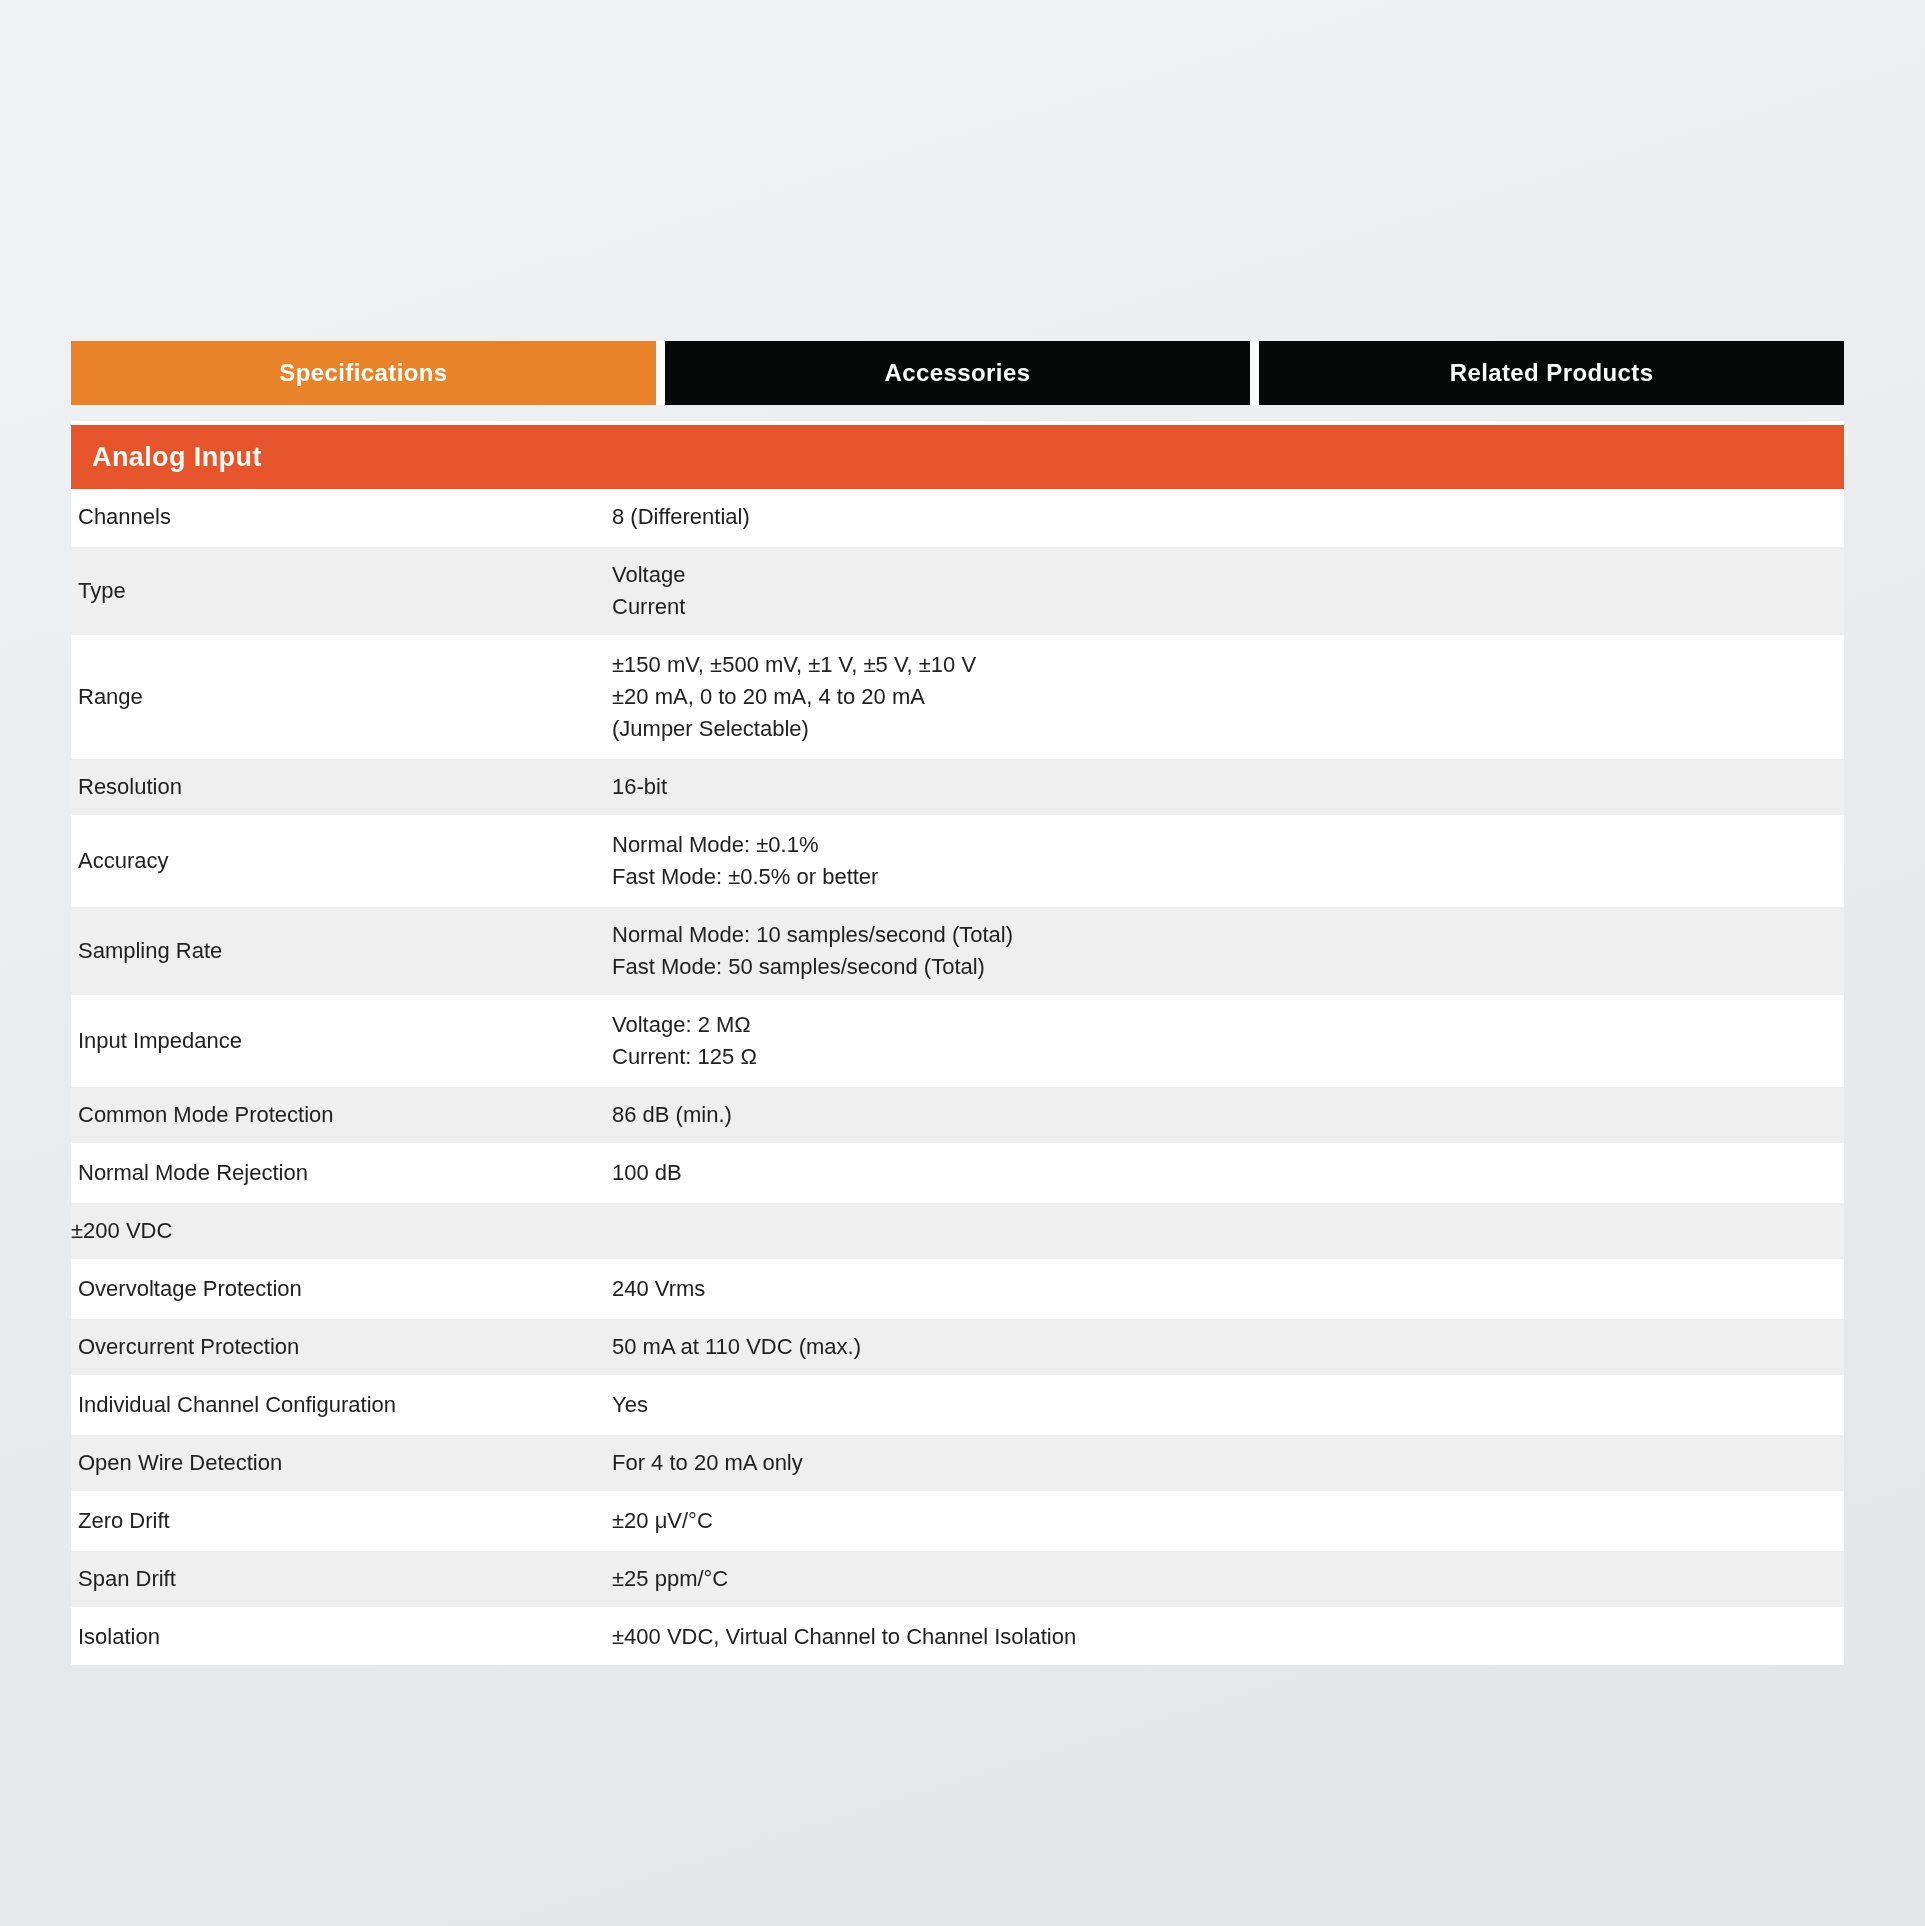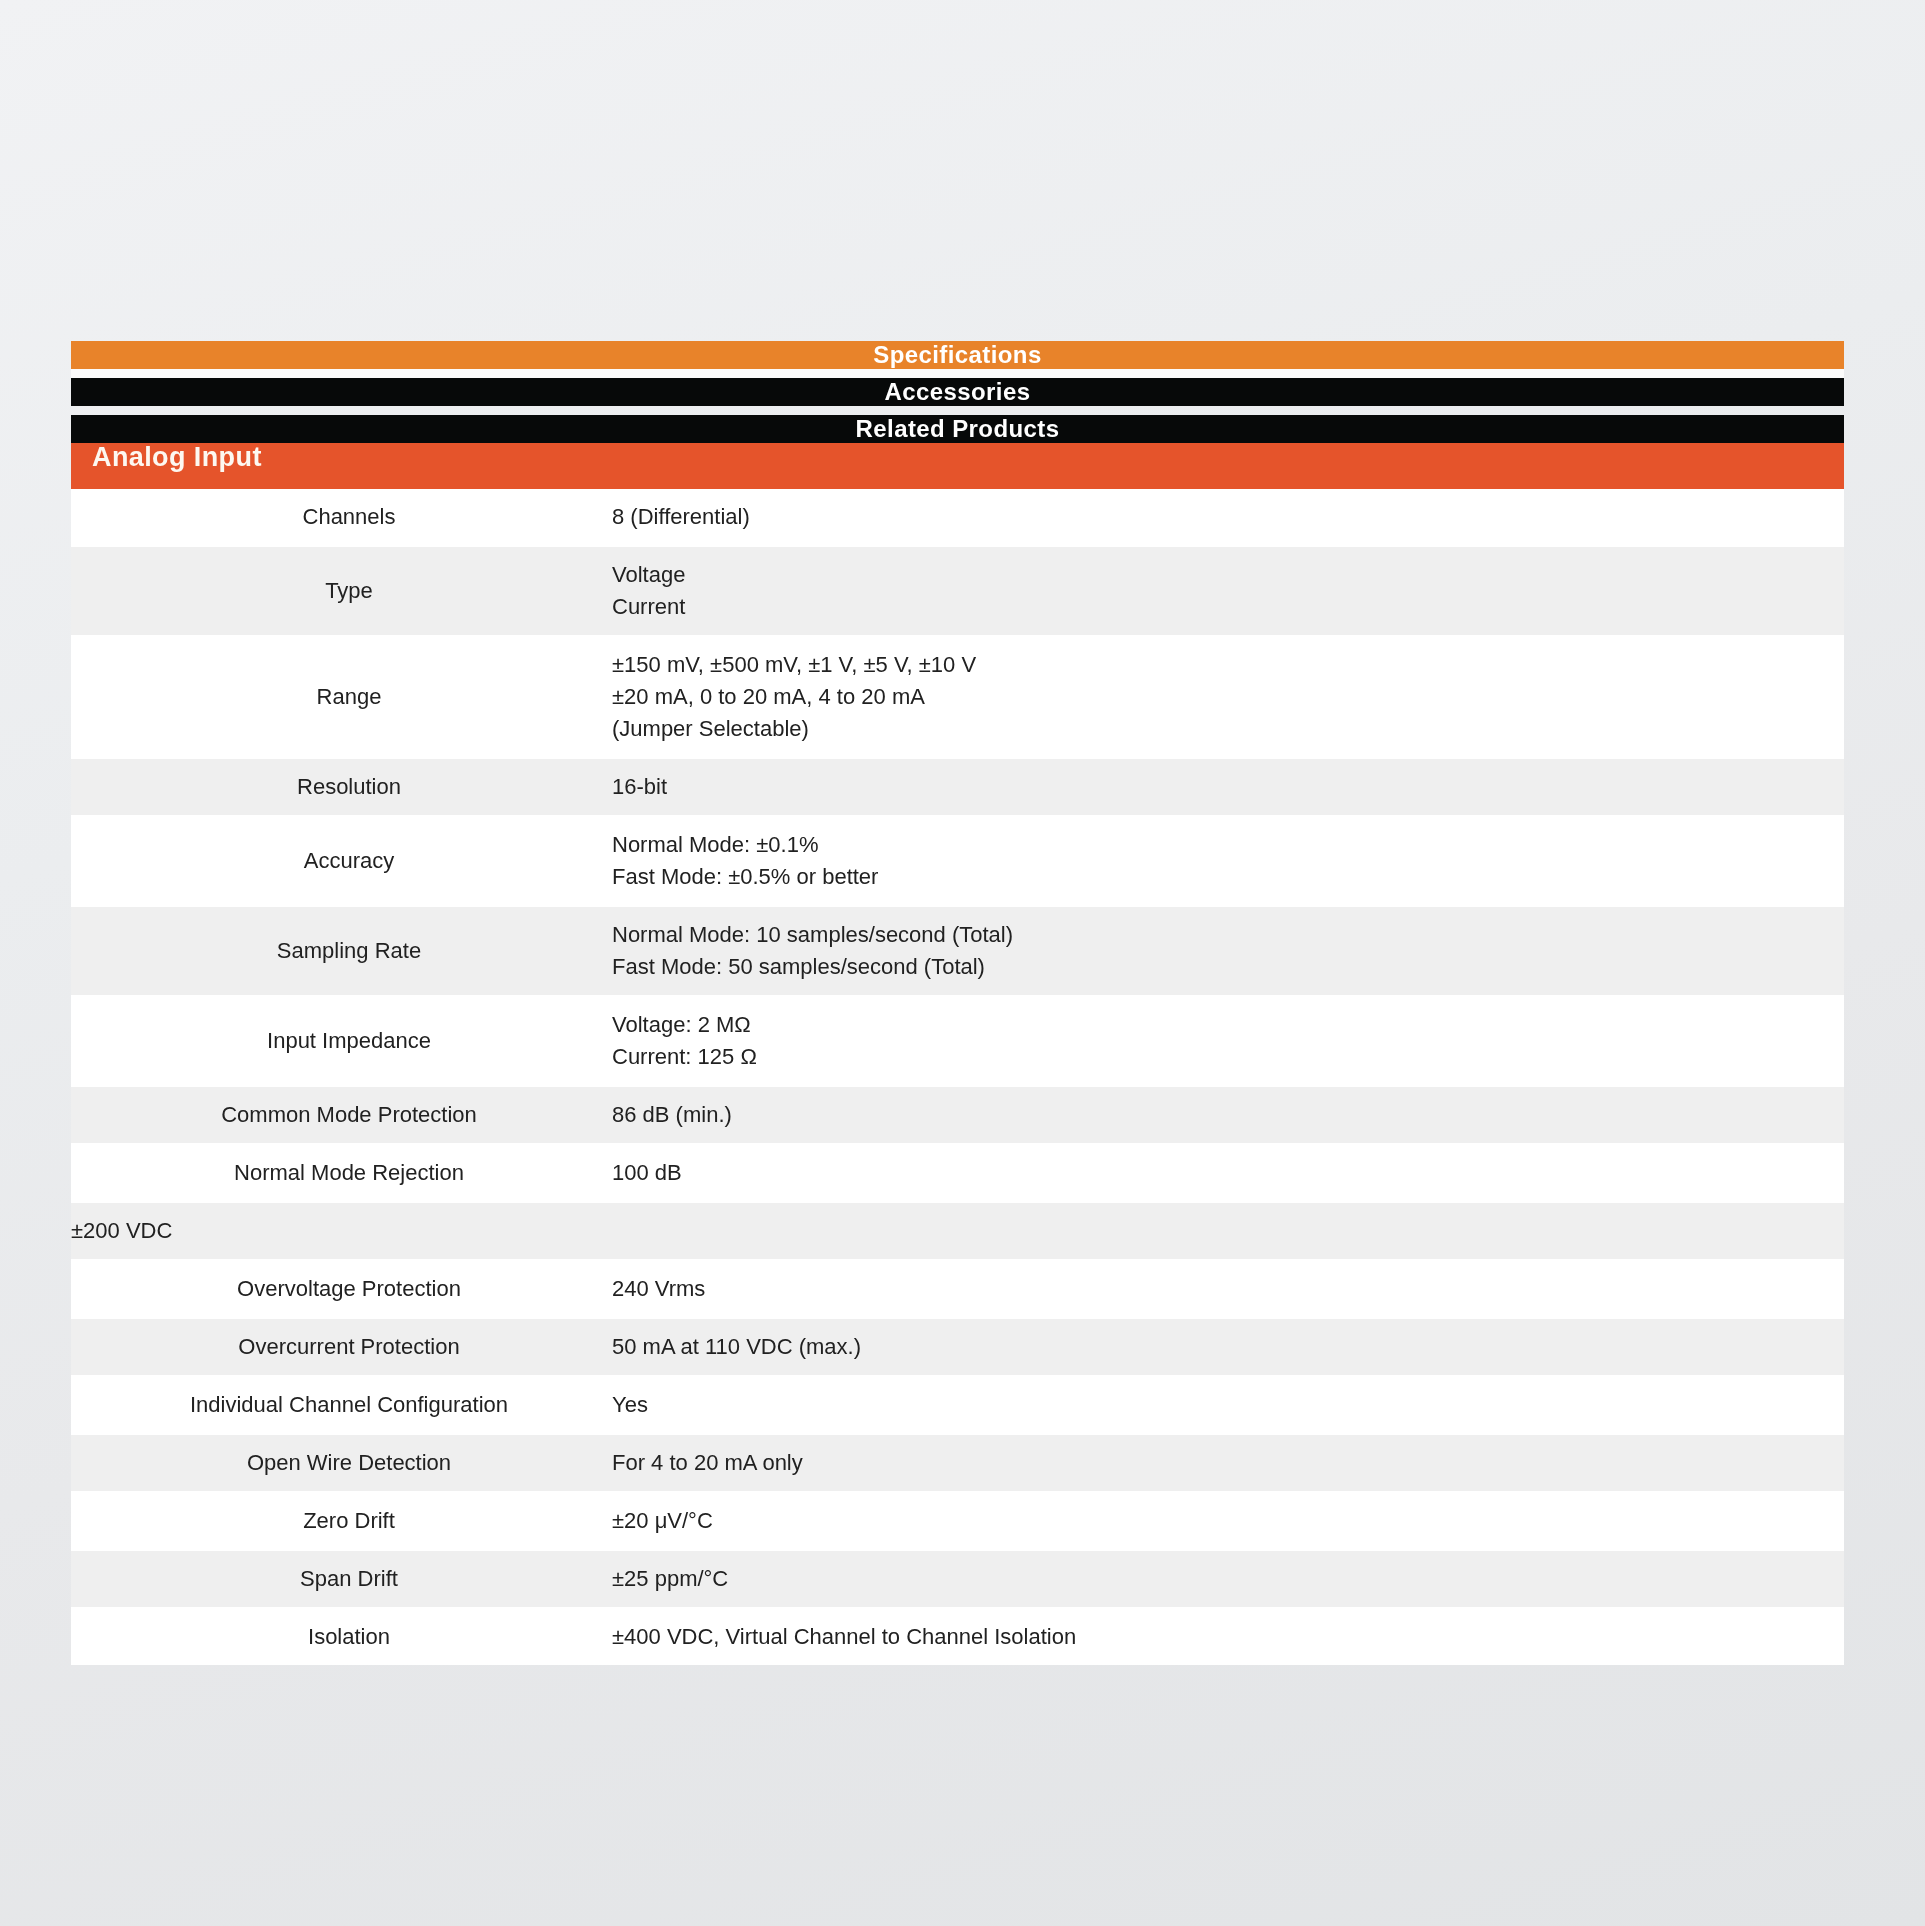--- a/index.html
+++ b/index.html
@@ -22,21 +22,20 @@
     left:71px;
     top:341px;
     width:1773px;
   }
   
   .tabs{
     display:flex;
     gap:9.2px;
     height:64px;
     background:#fbfbfb;
-    flex-direction:column;
   }
   .tab{
     flex:1 1 0;
     display:flex;
     align-items:center;
     justify-content:center;
     cursor:pointer;
     background:var(--inactive-tab,#070909);
   }
   .tab.active{
@@ -69,25 +68,24 @@
   .row{
     display:flex;
     align-items:center;
     background:#ffffff;
     padding:12px 0;
   }
   .row + .row{border-top:2.8px solid #ffffff;}
   .row:nth-child(even){background:var(--row-alt,#EFEFEF);}
   .label{
     flex:0 0 541px;
-    padding-left:15px;
+    padding-left:7px;
     font-size:22px;
     line-height:32px;
     color:var(--table-text,#212121);
-    text-align:center;
   }
   .value{
     flex:1 1 auto;
     font-size:22px;
     line-height:32px;
     color:var(--table-text,#212121);
     padding-right:8px;
   }
 </style>
 </head>

